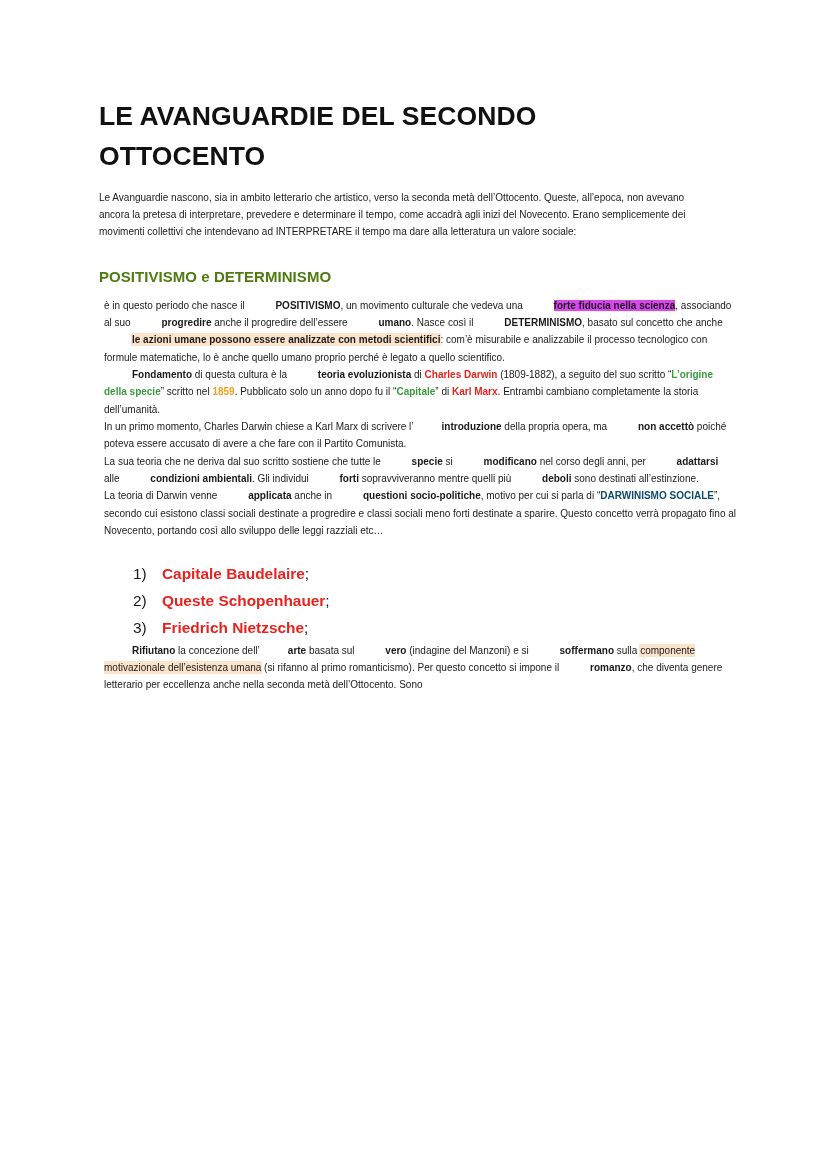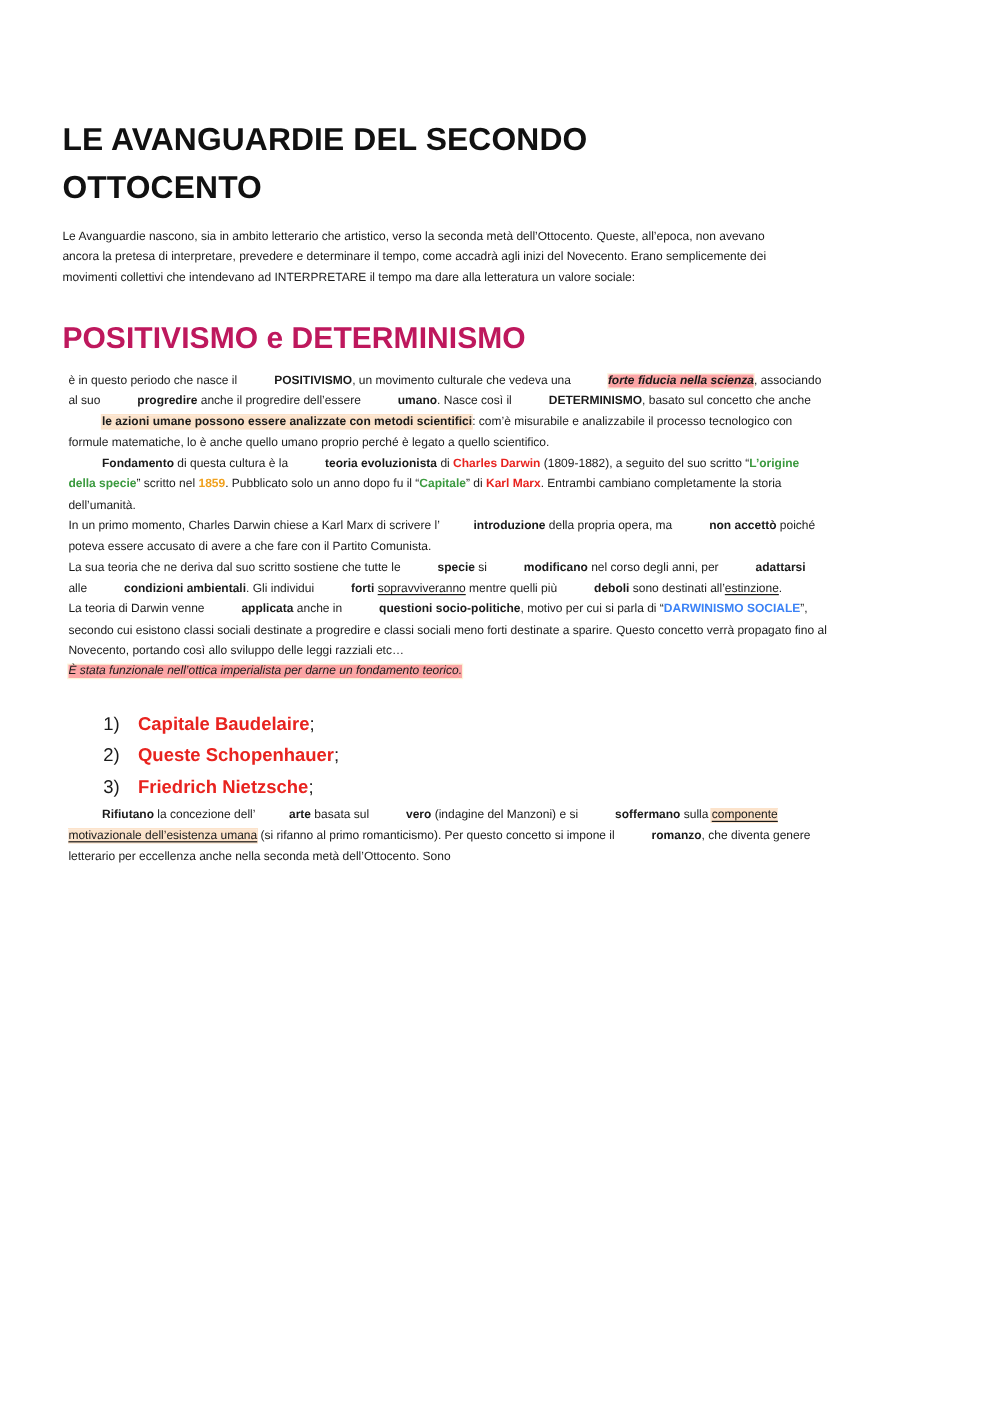--- a/index.html
+++ b/index.html
@@ -15,37 +15,37 @@
     color: #1a1a1a;
     -webkit-font-smoothing: antialiased;
     overflow: hidden;
   }
   .page {
     position: relative;
     width: 828px;
     height: 1169px;
     background: #ffffff;
     box-sizing: border-box;
-    padding: 96px 92px 0 52px;
+    padding: 96px 92px 0 99px;
   }
   h1.doc-title {
     font-size: 26.5px;
     font-weight: 700;
     letter-spacing: 0.1px;
     line-height: 1.52;
     margin: 0 0 12px 0;
     color: #111111;
     max-width: 520px;
   }
   h2.section-head {
-    font-size: 25px;
+    font-size: 15px;
     font-weight: 700;
     letter-spacing: 0.05px;
     margin: 27px 0 12px 0;
-    color: #be185d;
+    color: #4d7c0f;
   }
   p.para {
     font-size: 10px;
     line-height: 1.735;
     margin: 0;
     color: #1a1a1a;
     text-align: left;
   }
   p.intro {
     max-width: 600px;
@@ -57,48 +57,46 @@
     max-width: 632px;
   }
   .spacer-para {
     height: 22px;
   }
   b, strong {
     font-weight: 700;
     margin-left: 28px;
   }
   .hl-yellow {
-    background-color: #fca5a5;
+    background-color: #d946ef;
     box-shadow: 0 0 0 1px #fcf3d7;
-    font-style: italic;
   }
   .hl-peach {
     background-color: #fce3cb;
     box-shadow: 0 0 0 1px #fce3cb;
   }
   .c-red {
     color: #e8231f;
     font-weight: 700;
   }
   .c-green {
     color: #3b9a3f;
     font-weight: 700;
     margin-top: 31px;
   }
   .c-gold {
     color: #f0a11e;
     font-weight: 700;
     text-align: right;
   }
   .c-blue {
-    color: #3b82f6;
+    color: #0c4a6e;
     font-weight: 700;
   }
   .u-line {
-    text-decoration: underline;
     text-underline-offset: 2px;
     text-decoration-thickness: 1px;
   }
   ol.figure-list {
     margin: 0;
     padding: 0;
     list-style: none;
   }
   ol.figure-list li {
     font-size: 15.4px;
@@ -135,21 +133,20 @@
     <p class="para"><span>è in questo periodo che nasce il </span><b>POSITIVISMO</b><span>, un movimento culturale che vedeva una </span><b class="hl-yellow">forte fiducia nella scienza</b><span>, associando al suo </span><b>progredire</b><span> anche il progredire dell’essere </span><b>umano</b><span>. Nasce così il </span><b>DETERMINISMO</b><span>, basato sul concetto che anche </span><b class="hl-peach">le azioni umane possono essere analizzate con metodi scientifici</b><span>: com’è misurabile e analizzabile il processo tecnologico con formule matematiche, lo è anche quello umano proprio perché è legato a quello scientifico.</span></p>
 
     <p class="para"><b>Fondamento</b><span> di questa cultura è la </span><b>teoria evoluzionista</b><span> di </span><span class="c-red">Charles Darwin</span><span> (1809-1882), a seguito del suo scritto “</span><span class="c-green">L’origine della specie</span><span>” scritto nel </span><span class="c-gold">1859</span><span>. Pubblicato solo un anno dopo fu il “</span><span class="c-green">Capitale</span><span>” di </span><span class="c-red">Karl Marx</span><span>. Entrambi cambiano completamente la storia dell’umanità.</span></p>
 
     <p class="para"><span>In un primo momento, Charles Darwin chiese a Karl Marx di scrivere l’</span><b>introduzione</b><span> della propria opera, ma </span><b>non accettò</b><span> poiché poteva essere accusato di avere a che fare con il Partito Comunista.</span></p>
 
     <p class="para"><span>La sua teoria che ne deriva dal suo scritto sostiene che tutte le </span><b>specie</b><span> si </span><b>modificano</b><span> nel corso degli anni, per </span><b>adattarsi</b><span> alle </span><b>condizioni ambientali</b><span>. Gli individui </span><b>forti</b><span> </span><span class="u-line">sopravviveranno</span><span> mentre quelli più </span><b>deboli</b><span> sono destinati all’</span><span class="u-line">estinzione</span><span>.</span></p>
 
     <p class="para"><span>La teoria di Darwin venne </span><b>applicata</b><span> anche in </span><b>questioni socio-politiche</b><span>, motivo per cui si parla di “</span><span class="c-blue">DARWINISMO SOCIALE</span><span>”, secondo cui esistono classi sociali destinate a progredire e classi sociali meno forti destinate a sparire. Questo concetto verrà propagato fino al Novecento, portando così allo sviluppo delle leggi razziali etc…</span></p>
 
-    <p class="para"><span class="hl-yellow">È stata funzionale nell’ottica imperialista per darne un fondamento teorico.</span></p>
 
     <div class="spacer-para"></div>
 
 
     <ol class="figure-list">
       <li><span class="marker">1)</span><span class="c-red">Capitale Baudelaire</span><span>;</span></li>
       <li><span class="marker">2)</span><span class="c-red">Queste Schopenhauer</span><span>;</span></li>
       <li><span class="marker">3)</span><span class="c-red">Friedrich Nietzsche</span><span>;</span></li>
     </ol>
 

